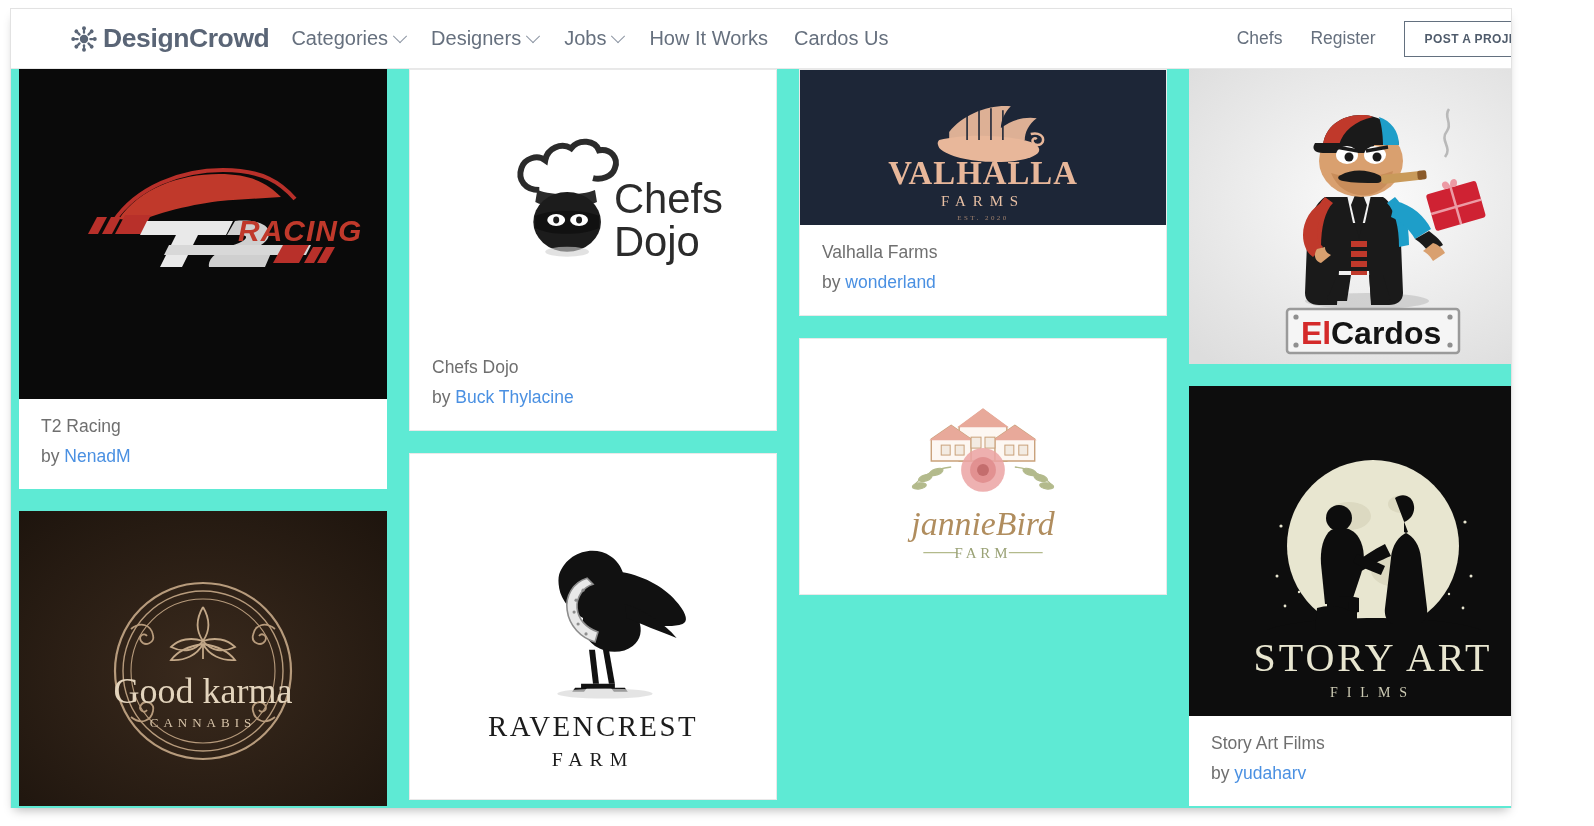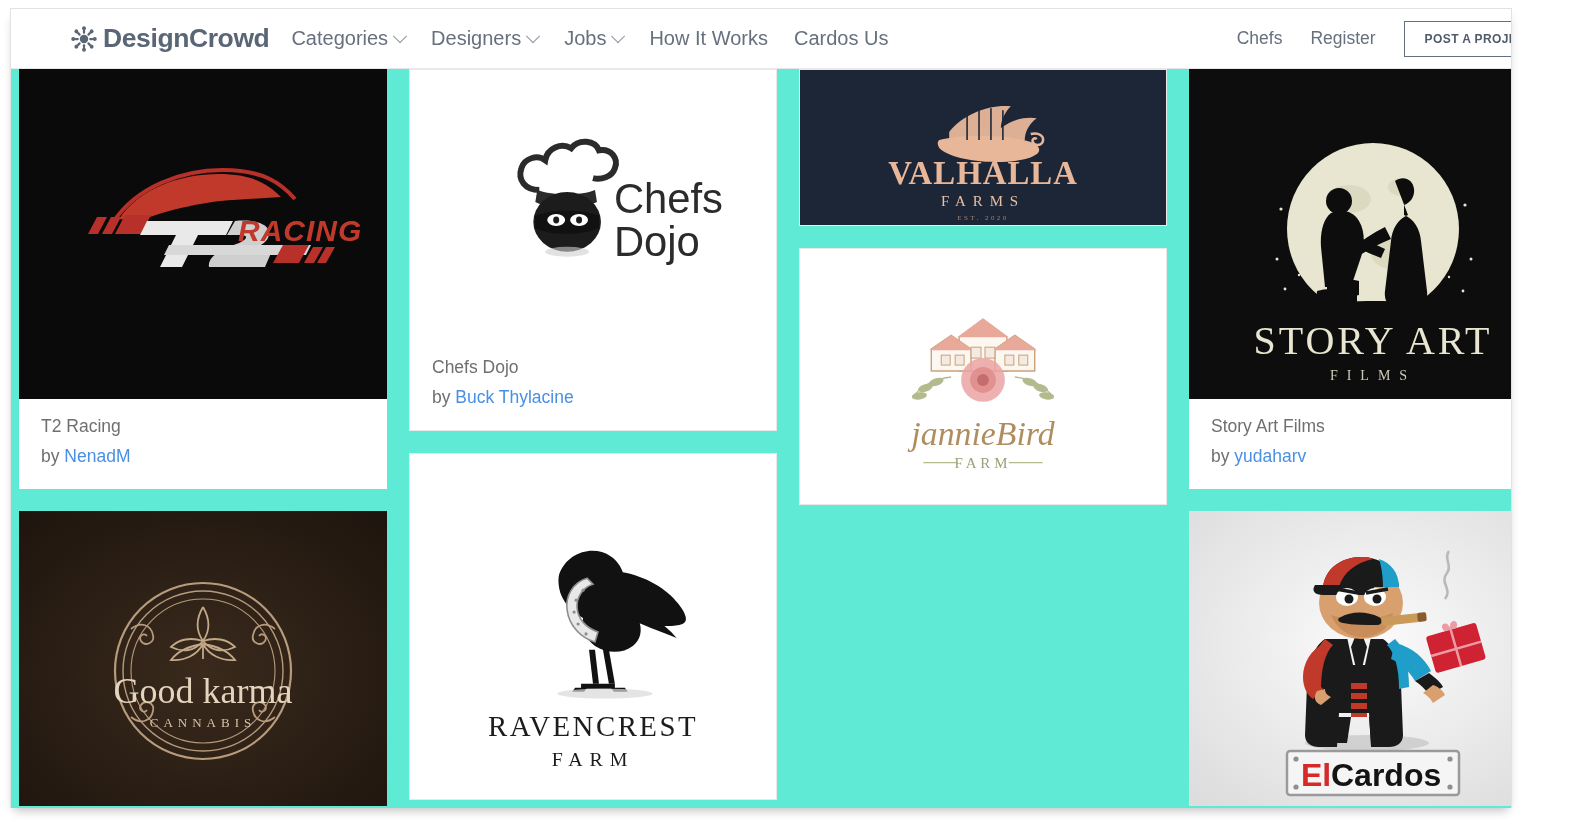--- a/index.html
+++ b/index.html
@@ -349,20 +349,27 @@
               <path d="M168 44 l0 26"></path>
                   <path d="M180 40 l0 30"></path>
                   <path d="M192 38 l0 32"></path>
                   <path d="M204 40 l0 30"></path>
             </g>
             <text x="184" y="114" text-anchor="middle" fill="#e8b79a" font-family="Liberation Serif, serif" font-size="33" font-weight="bold" letter-spacing="1">VALHALLA</text>
             <text x="184" y="136" text-anchor="middle" fill="#e8c0a4" font-family="Liberation Serif, serif" font-size="15" letter-spacing="7">FARMS</text>
             <text x="184" y="150" text-anchor="middle" fill="#a3836e" font-family="Liberation Serif, serif" font-size="7" letter-spacing="2.5">EST. 2020</text>
           </svg>
         </div>
+        <div class="caption">
+          <div class="title">Valhalla Farms</div>
+          <div class="by">
+            <span>by</span>
+            <a>wonderland</a>
+          </div>
+        </div>
       </div>
 
       <div class="card">
         <div class="thumb" style="height:255px;background:#ffffff;">
           <svg viewBox="0 0 368 255" xmlns="http://www.w3.org/2000/svg">
             <rect width="368" height="255" fill="#ffffff"></rect>
 
             <g stroke="#c9a17a" fill="#fdf7f2" stroke-width="1.4">
               <path d="M160 88 l24 -18 l24 18 l0 34 l-48 0 Z"></path>
               <path d="M132 100 l20 -14 l20 14 l0 22 l-40 0 Z"></path>
@@ -403,20 +410,98 @@
               <path d="M124 214 l34 0"></path>
                   <path d="M210 214 l34 0"></path>
             </g>
             <text x="184" y="220" text-anchor="middle" fill="#9aa276" font-family="Liberation Serif, serif" font-size="15" letter-spacing="4">FARM</text>
           </svg>
         </div>
       </div>
     </div>
 
     <div class="col">
+
+      <div class="card noborder">
+        <div class="thumb" style="height:295px;background:#efefef;">
+          <svg viewBox="0 0 368 295" xmlns="http://www.w3.org/2000/svg">
+            <defs>
+              <radialGradient id="ecbg" cx="50%" cy="45%" r="70%">
+                <stop offset="0%" stop-color="#fbfbfb"></stop>
+                <stop offset="100%" stop-color="#dddddd"></stop>
+              </radialGradient>
+            </defs>
+            <rect width="368" height="295" fill="url(#ecbg)"></rect>
+
+            <path d="M256 88 c8 -10 -6 -16 2 -26 c6 -8 -4 -14 2 -22" fill="none" stroke="#b9b9b9" stroke-width="2.6"></path>
+
+            <ellipse cx="178" cy="232" rx="62" ry="8" fill="#c9c9c9" opacity="0.8"></ellipse>
+
+            <path d="M136 128 c-12 8 -18 26 -18 46 l-2 50 c0 8 6 12 14 12 l18 0 l2 -34 l30 0 l2 34 l18 0 c8 0 14 -4 14 -12 l-2 -50 c0 -20 -6 -38 -18 -46 Z" fill="#1a1a1a"></path>
+            <path d="M136 128 c-10 10 -14 28 -14 48 l10 2 c0 -20 4 -36 12 -44 Z" fill="#c0392b"></path>
+            <path d="M206 128 c10 10 14 28 14 48 l-10 2 c0 -20 -4 -36 -12 -44 Z" fill="#1e9ec9"></path>
+
+            <path d="M158 126 l24 0 l-6 28 l-12 0 Z" fill="#f2f2f2"></path>
+            <path d="M166 126 l8 0 l4 10 l-8 34 l-8 -34 Z" fill="#1a1a1a"></path>
+            <path d="M162 172 l16 0 l0 34 l-16 0 Z" fill="#c0392b"></path>
+            <g fill="#1a1a1a">
+              <rect x="162" y="178" width="16" height="4"></rect>
+              <rect x="162" y="188" width="16" height="4"></rect>
+              <rect x="162" y="198" width="16" height="4"></rect>
+            </g>
+
+            <path d="M206 132 c18 4 30 16 36 28 l-16 10 c-6 -10 -14 -18 -24 -22 Z" fill="#1e9ec9"></path>
+            <path d="M240 162 c8 6 12 10 14 14 l-14 8 c-4 -6 -8 -10 -14 -14 Z" fill="#1a1a1a"></path>
+            <path d="M244 174 c6 2 10 6 12 10 l-12 8 c-3 -5 -6 -8 -10 -10 Z" fill="#d9a06f"></path>
+
+            <g transform="rotate(-16 268 148)">
+              <rect x="244" y="118" width="52" height="38" rx="3" fill="#cf2233"></rect>
+              <path d="M270 118 l0 38 M244 138 l52 0" stroke="#ec9aa4" stroke-width="2.5"></path>
+              <path d="M264 118 c-6 -8 6 -12 6 0 c0 -12 12 -8 6 0 Z" fill="#ec9aa4"></path>
+            </g>
+
+            <path d="M136 132 c-14 6 -22 20 -22 34 c0 10 4 18 10 22 l10 -10 c-4 -4 -6 -8 -6 -14 c0 -10 4 -18 10 -22 Z" fill="#c0392b"></path>
+            <path d="M128 180 c-4 6 -2 12 4 14 l10 -8 c-4 -2 -6 -4 -6 -8 Z" fill="#d9a06f"></path>
+
+            <ellipse cx="172" cy="92" rx="42" ry="36" fill="#d9a06f"></ellipse>
+            <path d="M142 104 c6 16 22 24 36 22 c14 -2 24 -12 26 -24 c-20 8 -44 8 -62 2 Z" fill="#c98d5a"></path>
+
+            <path d="M134 76 c2 -18 18 -30 38 -30 c20 0 36 12 38 30 Z" fill="#1a1a1a"></path>
+            <path d="M134 76 c2 -18 18 -30 38 -30 c4 0 8 0 12 2 c-18 4 -30 14 -34 28 Z" fill="#c0392b"></path>
+            <path d="M190 48 c12 4 20 14 20 28 l-16 0 c0 -12 -2 -22 -4 -28 Z" fill="#1e9ec9"></path>
+            <path d="M126 74 l60 0 l-4 10 l-48 0 c-8 0 -12 -4 -8 -10 Z" fill="#1a1a1a"></path>
+
+            <ellipse cx="158" cy="86" rx="11" ry="9" fill="#ffffff"></ellipse>
+            <ellipse cx="186" cy="86" rx="11" ry="9" fill="#ffffff"></ellipse>
+            <circle cx="160" cy="88" r="4.5" fill="#1a1a1a"></circle>
+            <circle cx="188" cy="88" r="4.5" fill="#1a1a1a"></circle>
+            <path d="M147 78 l22 4 M177 82 l22 -4" stroke="#1a1a1a" stroke-width="3.5" fill="none"></path>
+
+            <path d="M152 106 c10 -6 26 -6 38 0 c4 2 4 8 -2 8 c-12 0 -24 0 -34 -2 c-6 -1 -6 -5 -2 -6 Z" fill="#1a1a1a"></path>
+
+            <rect x="192" y="106" width="42" height="9" rx="3" fill="#c99a5a" transform="rotate(-6 192 106)"></rect>
+            <rect x="228" y="102" width="9" height="9" rx="2" fill="#8a5a2a" transform="rotate(-6 228 102)"></rect>
+
+            <g fill="#1a1a1a">
+              <path d="M148 206 l14 0 l-4 26 l-16 0 c-4 0 -5 -4 -2 -6 Z"></path>
+              <path d="M180 206 l14 0 l6 20 c3 2 2 6 -2 6 l-16 0 Z"></path>
+            </g>
+
+            <rect x="98" y="240" width="172" height="44" rx="3" fill="#f5f5f5" stroke="#9a9a9a" stroke-width="2.5"></rect>
+            <g fill="#8f8f8f">
+              <circle cx="107" cy="248" r="2.6"></circle>
+                  <circle cx="261" cy="248" r="2.6"></circle>
+              <circle cx="107" cy="276" r="2.6"></circle>
+                  <circle cx="261" cy="276" r="2.6"></circle>
+            </g>
+            <text x="112" y="275" fill="#d42a2a" font-family="Liberation Sans, sans-serif" font-weight="bold" font-size="32">El</text>
+            <text x="142" y="275" fill="#141414" font-family="Liberation Sans, sans-serif" font-weight="bold" font-size="32">Cardos</text>
+          </svg>
+        </div>
+      </div>
 
       <div class="card noborder">
         <div class="thumb" style="height:330px;background:#0d0d0d;">
           <svg viewBox="0 0 368 330" xmlns="http://www.w3.org/2000/svg">
             <rect width="368" height="330" fill="#0d0d0d"></rect>
             <circle cx="184" cy="160" r="86" fill="#e8e6d0"></circle>
             <g fill="#d8d5bc" opacity="0.75">
               <ellipse cx="160" cy="130" rx="22" ry="14"></ellipse>
               <ellipse cx="208" cy="185" rx="26" ry="16"></ellipse>
               <ellipse cx="150" cy="195" rx="16" ry="11"></ellipse>
@@ -458,95 +543,17 @@
           </svg>
         </div>
         <div class="caption">
           <div class="title">Story Art Films</div>
           <div class="by">
             <span>by</span>
             <a>yudaharv</a>
           </div>
         </div>
       </div>
-
-      <div class="card noborder">
-        <div class="thumb" style="height:295px;background:#efefef;">
-          <svg viewBox="0 0 368 295" xmlns="http://www.w3.org/2000/svg">
-            <defs>
-              <radialGradient id="ecbg" cx="50%" cy="45%" r="70%">
-                <stop offset="0%" stop-color="#fbfbfb"></stop>
-                <stop offset="100%" stop-color="#dddddd"></stop>
-              </radialGradient>
-            </defs>
-            <rect width="368" height="295" fill="url(#ecbg)"></rect>
-
-            <path d="M256 88 c8 -10 -6 -16 2 -26 c6 -8 -4 -14 2 -22" fill="none" stroke="#b9b9b9" stroke-width="2.6"></path>
-
-            <ellipse cx="178" cy="232" rx="62" ry="8" fill="#c9c9c9" opacity="0.8"></ellipse>
-
-            <path d="M136 128 c-12 8 -18 26 -18 46 l-2 50 c0 8 6 12 14 12 l18 0 l2 -34 l30 0 l2 34 l18 0 c8 0 14 -4 14 -12 l-2 -50 c0 -20 -6 -38 -18 -46 Z" fill="#1a1a1a"></path>
-            <path d="M136 128 c-10 10 -14 28 -14 48 l10 2 c0 -20 4 -36 12 -44 Z" fill="#c0392b"></path>
-            <path d="M206 128 c10 10 14 28 14 48 l-10 2 c0 -20 -4 -36 -12 -44 Z" fill="#1e9ec9"></path>
-
-            <path d="M158 126 l24 0 l-6 28 l-12 0 Z" fill="#f2f2f2"></path>
-            <path d="M166 126 l8 0 l4 10 l-8 34 l-8 -34 Z" fill="#1a1a1a"></path>
-            <path d="M162 172 l16 0 l0 34 l-16 0 Z" fill="#c0392b"></path>
-            <g fill="#1a1a1a">
-              <rect x="162" y="178" width="16" height="4"></rect>
-              <rect x="162" y="188" width="16" height="4"></rect>
-              <rect x="162" y="198" width="16" height="4"></rect>
-            </g>
-
-            <path d="M206 132 c18 4 30 16 36 28 l-16 10 c-6 -10 -14 -18 -24 -22 Z" fill="#1e9ec9"></path>
-            <path d="M240 162 c8 6 12 10 14 14 l-14 8 c-4 -6 -8 -10 -14 -14 Z" fill="#1a1a1a"></path>
-            <path d="M244 174 c6 2 10 6 12 10 l-12 8 c-3 -5 -6 -8 -10 -10 Z" fill="#d9a06f"></path>
-
-            <g transform="rotate(-16 268 148)">
-              <rect x="244" y="118" width="52" height="38" rx="3" fill="#cf2233"></rect>
-              <path d="M270 118 l0 38 M244 138 l52 0" stroke="#ec9aa4" stroke-width="2.5"></path>
-              <path d="M264 118 c-6 -8 6 -12 6 0 c0 -12 12 -8 6 0 Z" fill="#ec9aa4"></path>
-            </g>
-
-            <path d="M136 132 c-14 6 -22 20 -22 34 c0 10 4 18 10 22 l10 -10 c-4 -4 -6 -8 -6 -14 c0 -10 4 -18 10 -22 Z" fill="#c0392b"></path>
-            <path d="M128 180 c-4 6 -2 12 4 14 l10 -8 c-4 -2 -6 -4 -6 -8 Z" fill="#d9a06f"></path>
-
-            <ellipse cx="172" cy="92" rx="42" ry="36" fill="#d9a06f"></ellipse>
-            <path d="M142 104 c6 16 22 24 36 22 c14 -2 24 -12 26 -24 c-20 8 -44 8 -62 2 Z" fill="#c98d5a"></path>
-
-            <path d="M134 76 c2 -18 18 -30 38 -30 c20 0 36 12 38 30 Z" fill="#1a1a1a"></path>
-            <path d="M134 76 c2 -18 18 -30 38 -30 c4 0 8 0 12 2 c-18 4 -30 14 -34 28 Z" fill="#c0392b"></path>
-            <path d="M190 48 c12 4 20 14 20 28 l-16 0 c0 -12 -2 -22 -4 -28 Z" fill="#1e9ec9"></path>
-            <path d="M126 74 l60 0 l-4 10 l-48 0 c-8 0 -12 -4 -8 -10 Z" fill="#1a1a1a"></path>
-
-            <ellipse cx="158" cy="86" rx="11" ry="9" fill="#ffffff"></ellipse>
-            <ellipse cx="186" cy="86" rx="11" ry="9" fill="#ffffff"></ellipse>
-            <circle cx="160" cy="88" r="4.5" fill="#1a1a1a"></circle>
-            <circle cx="188" cy="88" r="4.5" fill="#1a1a1a"></circle>
-            <path d="M147 78 l22 4 M177 82 l22 -4" stroke="#1a1a1a" stroke-width="3.5" fill="none"></path>
-
-            <path d="M152 106 c10 -6 26 -6 38 0 c4 2 4 8 -2 8 c-12 0 -24 0 -34 -2 c-6 -1 -6 -5 -2 -6 Z" fill="#1a1a1a"></path>
-
-            <rect x="192" y="106" width="42" height="9" rx="3" fill="#c99a5a" transform="rotate(-6 192 106)"></rect>
-            <rect x="228" y="102" width="9" height="9" rx="2" fill="#8a5a2a" transform="rotate(-6 228 102)"></rect>
-
-            <g fill="#1a1a1a">
-              <path d="M148 206 l14 0 l-4 26 l-16 0 c-4 0 -5 -4 -2 -6 Z"></path>
-              <path d="M180 206 l14 0 l6 20 c3 2 2 6 -2 6 l-16 0 Z"></path>
-            </g>
-
-            <rect x="98" y="240" width="172" height="44" rx="3" fill="#f5f5f5" stroke="#9a9a9a" stroke-width="2.5"></rect>
-            <g fill="#8f8f8f">
-              <circle cx="107" cy="248" r="2.6"></circle>
-                  <circle cx="261" cy="248" r="2.6"></circle>
-              <circle cx="107" cy="276" r="2.6"></circle>
-                  <circle cx="261" cy="276" r="2.6"></circle>
-            </g>
-            <text x="112" y="275" fill="#d42a2a" font-family="Liberation Sans, sans-serif" font-weight="bold" font-size="32">El</text>
-            <text x="142" y="275" fill="#141414" font-family="Liberation Sans, sans-serif" font-weight="bold" font-size="32">Cardos</text>
-          </svg>
-        </div>
-      </div>
     </div>
 
   </div>
 </div>
 </div>
 
 </body></html>

